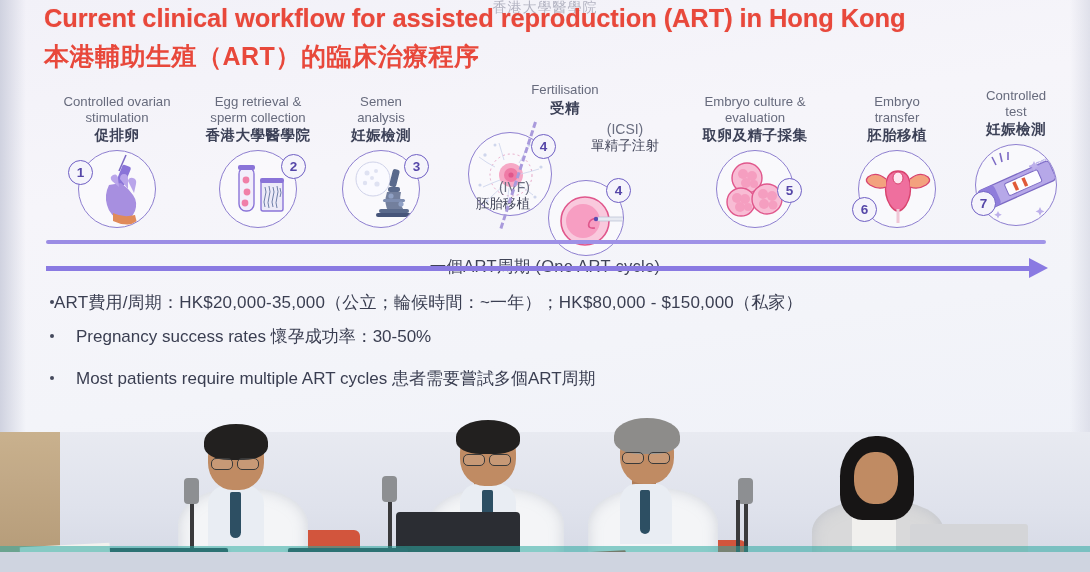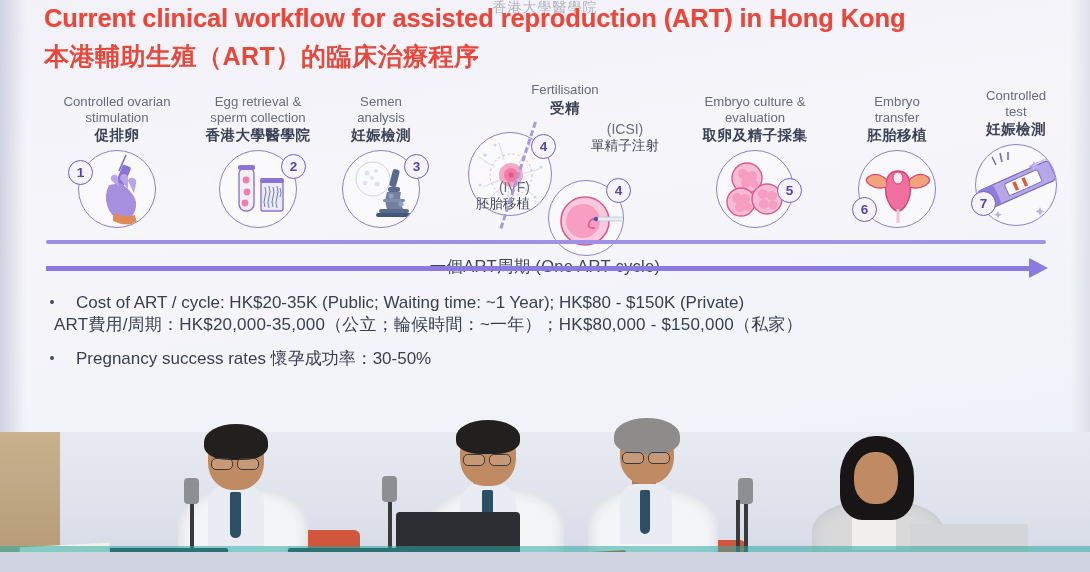--- a/index.html
+++ b/index.html
@@ -463,29 +463,32 @@
   </div>
 
   <div class="cycle-rule"></div>
   <div class="cycle-label">一個ART周期 (One ART cycle)</div>
   <div class="cycle-arrow"></div>
 
   <div class="bullets">
 
     <div class="bullet">
       <span class="dot"></span>
-      <div class="bline">Cost of ART / cycle: HK$20-35K (Public; Waiting time: ~1 Year); HK$80 - $150K (Private)</div>
       <div class="bline zh" style="margin-left:-22px;">ART費用/周期：HK$20,000-35,000（公立；輪候時間：~一年）；HK$80,000 - $150,000（私家）</div>
     </div>
 
     <div class="bullet" style="margin-top:12px;">
       <span class="dot"></span>
       <div class="bline">Pregnancy success rates 懷孕成功率：30-50%</div>
     </div>
 
+    <div class="bullet" style="margin-top:20px;">
+      <span class="dot"></span>
+      <div class="bline">Most patients require multiple ART cycles 患者需要嘗試多個ART周期</div>
+    </div>
 
   </div>
 </div>
 
 <div id="photo">
   <div class="wall soft"></div>
   <div class="wall-left soft"></div>
 
   <div class="person soft">
     <div class="chair" style="left:290px; top:530px; width:70px; height:42px;"></div>

